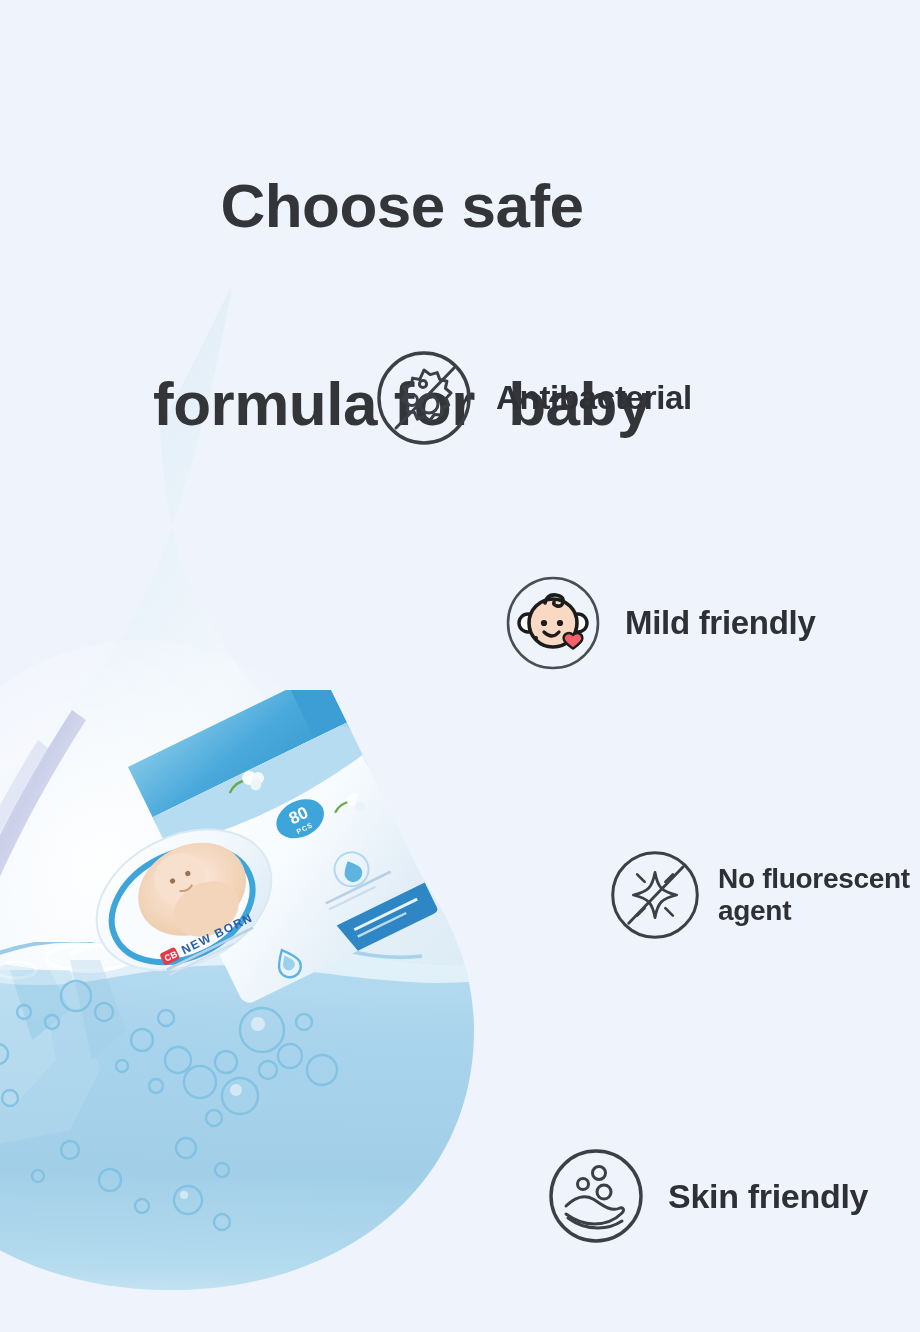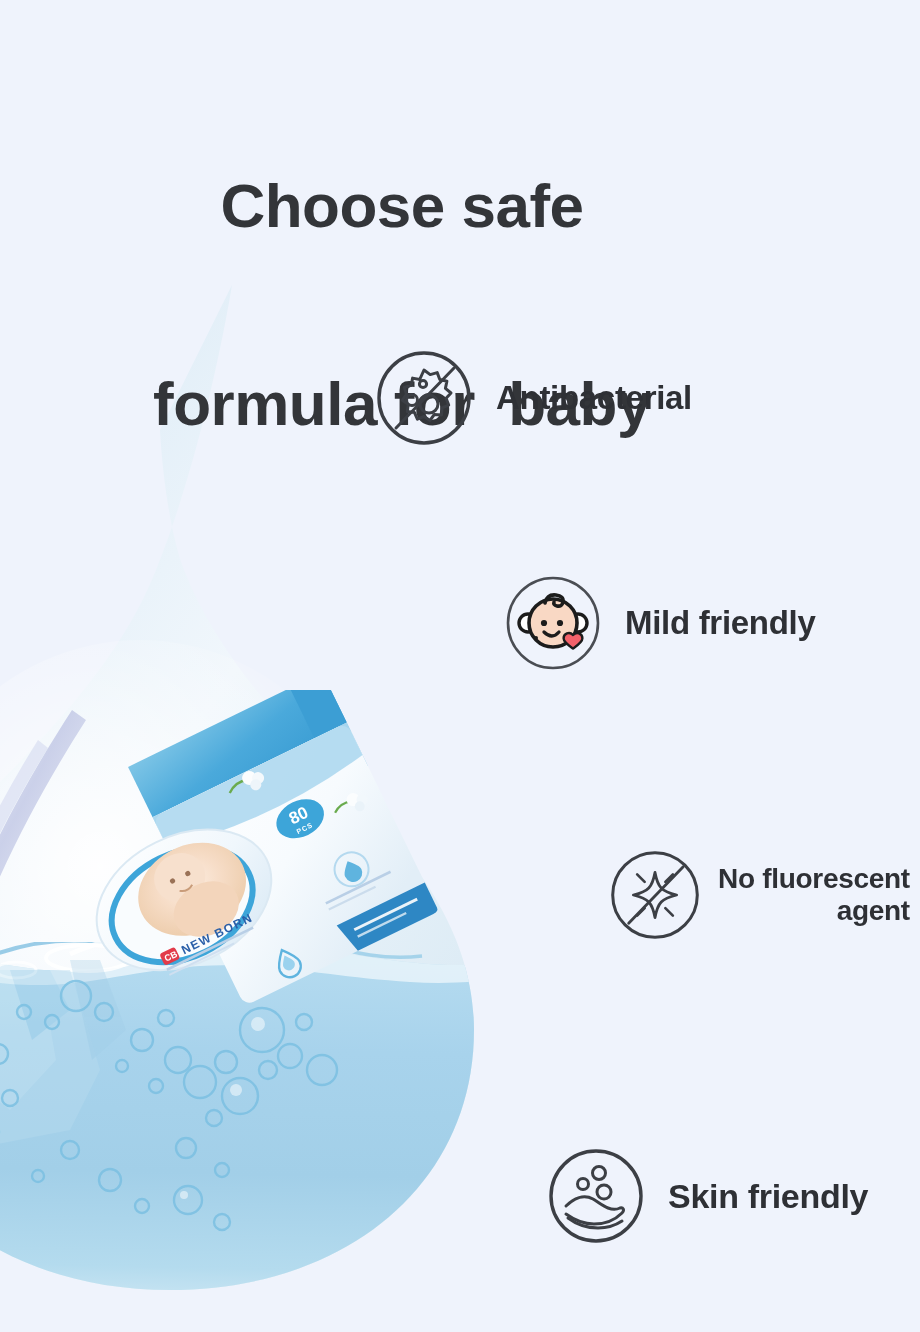--- a/index.html
+++ b/index.html
@@ -75,21 +75,21 @@
     font-weight: 900;
     font-size: 33px;
     line-height: 1.12;
     letter-spacing: -0.3px;
     white-space: pre-line;
     margin-left: 22px;
   }
 
   #feat-antibacterial { left: 374px; top: 348px; }
   #feat-mild          { left: 503px; top: 573px; }
-  #feat-nofluor       { left: 608px; top: 848px; text-align: right; }
+  #feat-nofluor       { left: 608px; top: 848px; }
   #feat-nofluor .flabel { font-size: 28px; line-height: 1.14; margin-left: 16px; }
   #feat-skin          { left: 546px; top: 1146px; }
   #feat-skin .flabel  { font-size: 34px; }
 </style>
 </head>
 <body>
 
 <div id="stage">
 
   <div class="drop-layer">

